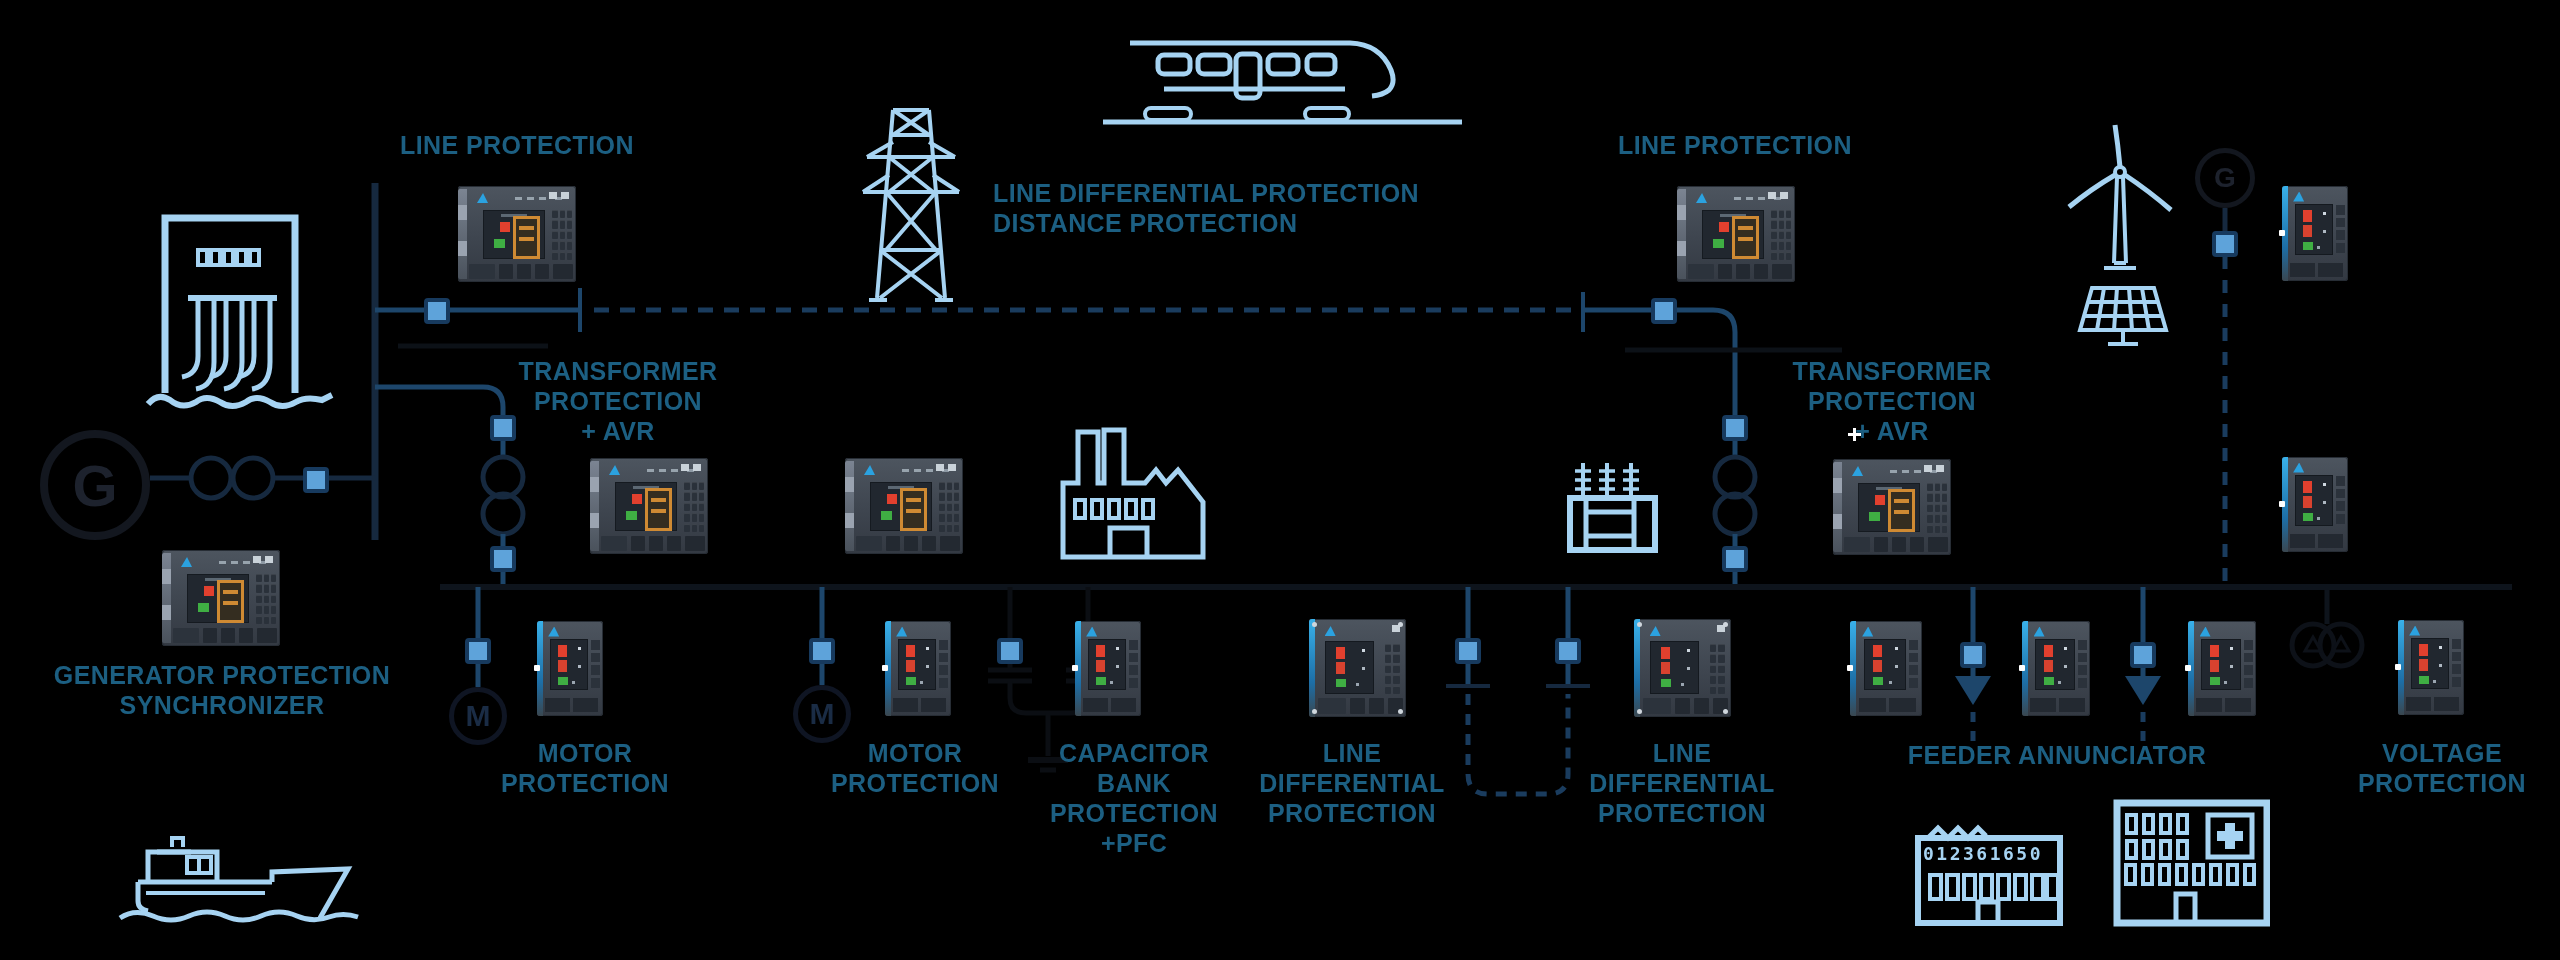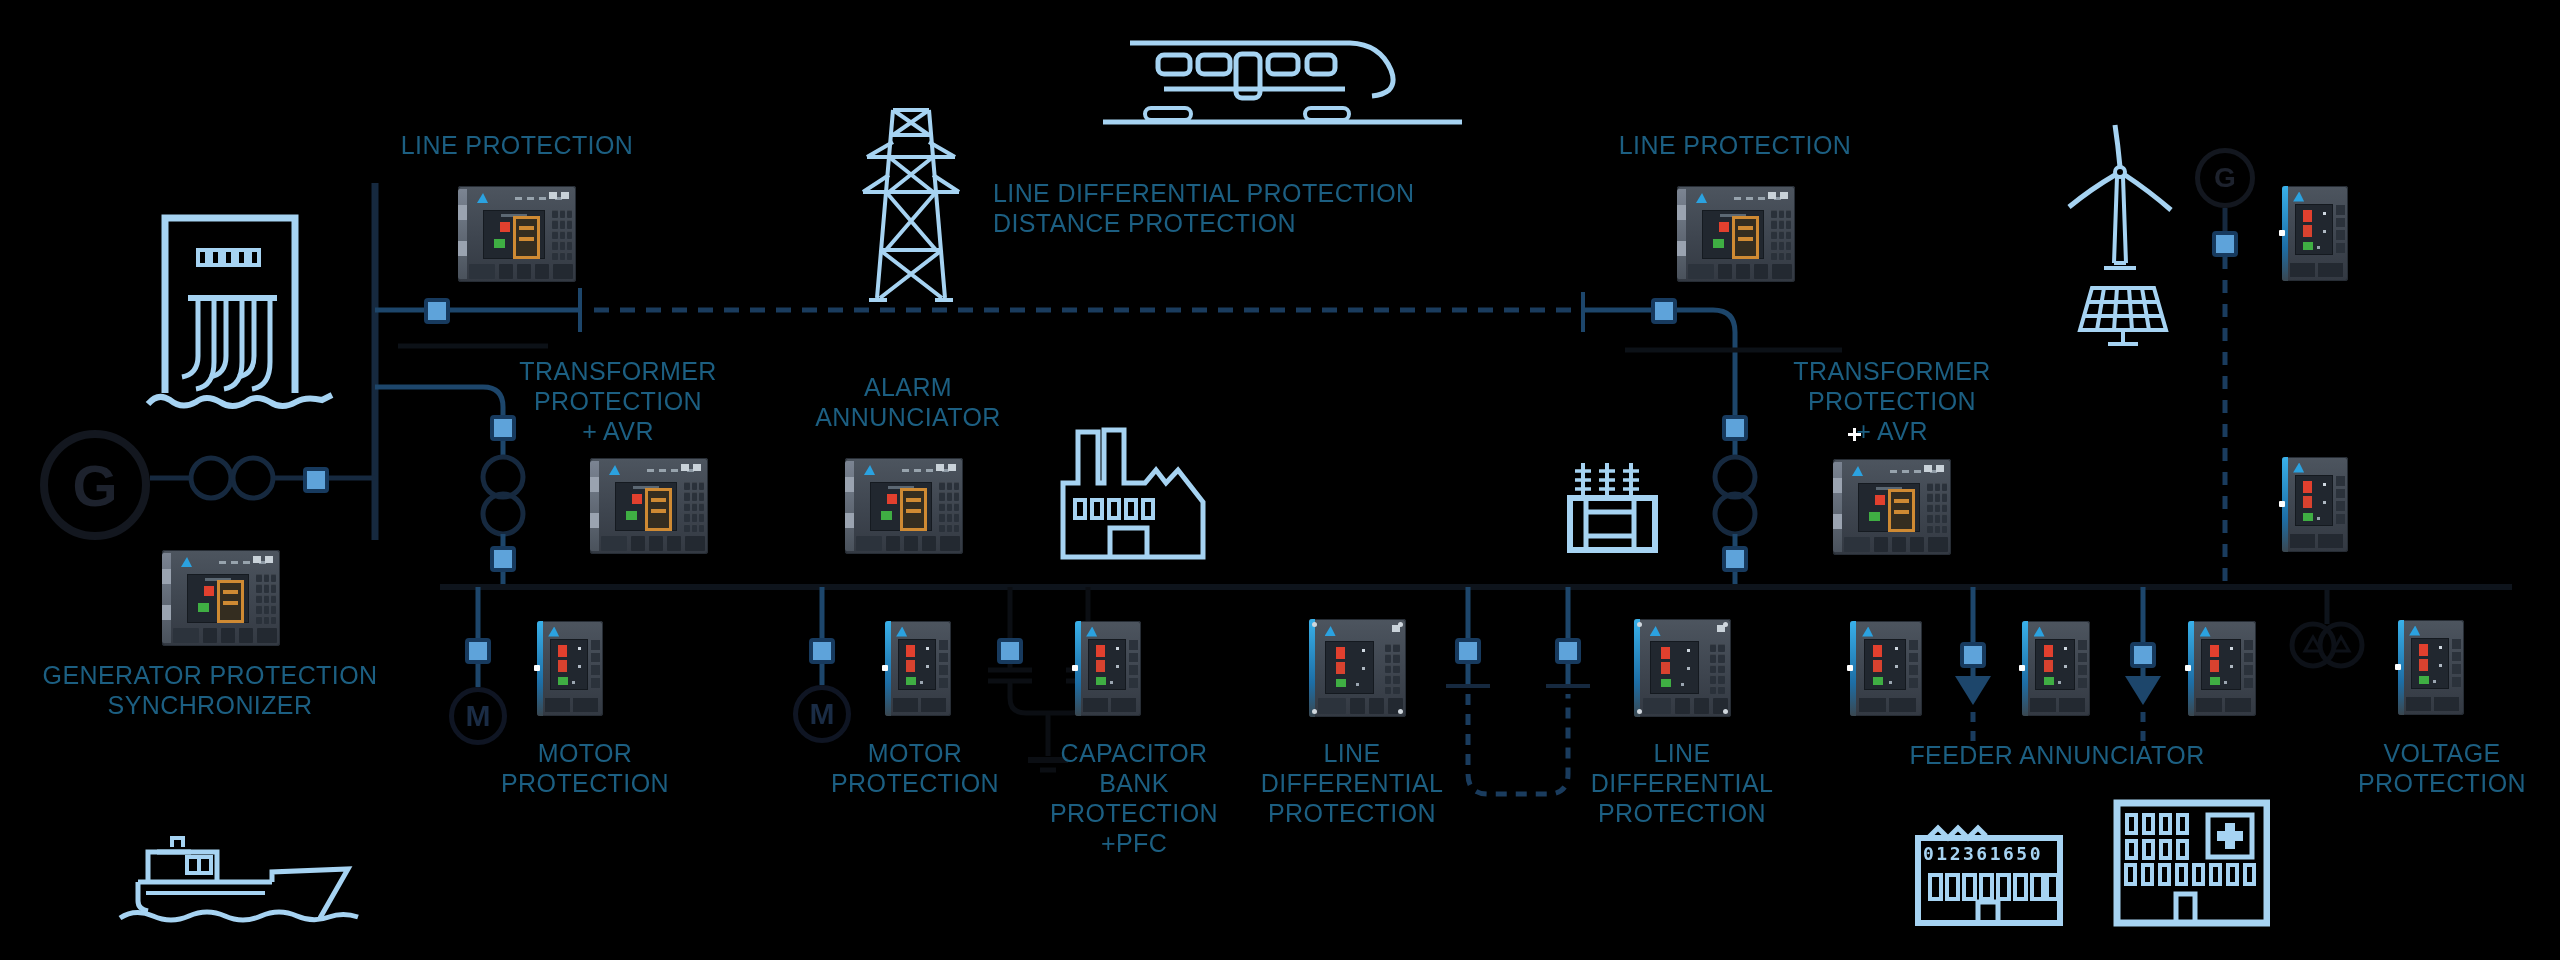--- a/index.html
+++ b/index.html
@@ -1,21 +1,21 @@
 <!DOCTYPE html>
 <html><head>
 <meta charset="utf-8">
 <style>
   html,body{margin:0;padding:0;background:#000;}
   .canvas{position:relative;width:2560px;height:960px;background:#000;overflow:hidden;
           font-family:"Liberation Sans",sans-serif;}
   svg{position:absolute;left:0;top:0;}
   .icon{position:absolute;}
   
-  .lbl{position:absolute;color:#1c5f82;font-size:25px;font-weight:normal;line-height:30px;
+  .lbl{position:absolute;color:#1c5f82;font-size:25px;font-weight:bold;line-height:30px;
        letter-spacing:.4px;white-space:pre-line;text-align:center;transform:translateX(-50%);}
   .lbl-l{transform:none;text-align:left;}
   .binary{position:absolute;color:#a6d3f2;font-family:"DejaVu Sans Mono",monospace;
           font-weight:bold;font-size:18px;letter-spacing:2.5px;}
   
   .circ{position:absolute;border-radius:50%;background:#000;display:flex;align-items:center;
         justify-content:center;font-weight:bold;}
   .circ.gl{left:40px;top:430px;width:94px;height:94px;border:8px solid #13171f;color:#1d222d;font-size:58px;}
   .circ.m1{left:449px;top:687px;width:48px;height:48px;border:5px solid #0f1523;color:#1a2c45;font-size:30px;}
   .circ.m2{left:793px;top:685px;width:48px;height:48px;border:5px solid #0f1523;color:#1a2c45;font-size:30px;}
@@ -820,23 +820,21 @@
   <div class="lbl" style="left:517px;top:130px">LINE PROTECTION</div>
   <div class="lbl" style="left:1735px;top:130px">LINE PROTECTION</div>
   <div class="lbl lbl-l" style="left:993px;top:178px">LINE DIFFERENTIAL PROTECTION
 DISTANCE PROTECTION</div>
   <div class="lbl" style="left:618px;top:356px">TRANSFORMER
 PROTECTION
 + AVR</div>
   <div class="lbl" style="left:1892px;top:356px">TRANSFORMER
 PROTECTION
 + AVR</div>
-  <div class="lbl" style="left:908px;top:372px">ALARM
-ANNUNCIATOR</div>
-  <div class="lbl" style="left:210px;top:660px">GENERATOR PROTECTION
+  <div class="lbl" style="left:222px;top:660px">GENERATOR PROTECTION
 SYNCHRONIZER</div>
   <div class="lbl" style="left:585px;top:738px">MOTOR
 PROTECTION</div>
   <div class="lbl" style="left:915px;top:738px">MOTOR
 PROTECTION</div>
   <div class="lbl" style="left:1134px;top:738px">CAPACITOR
 BANK
 PROTECTION
 +PFC</div>
   <div class="lbl" style="left:1352px;top:738px">LINE

